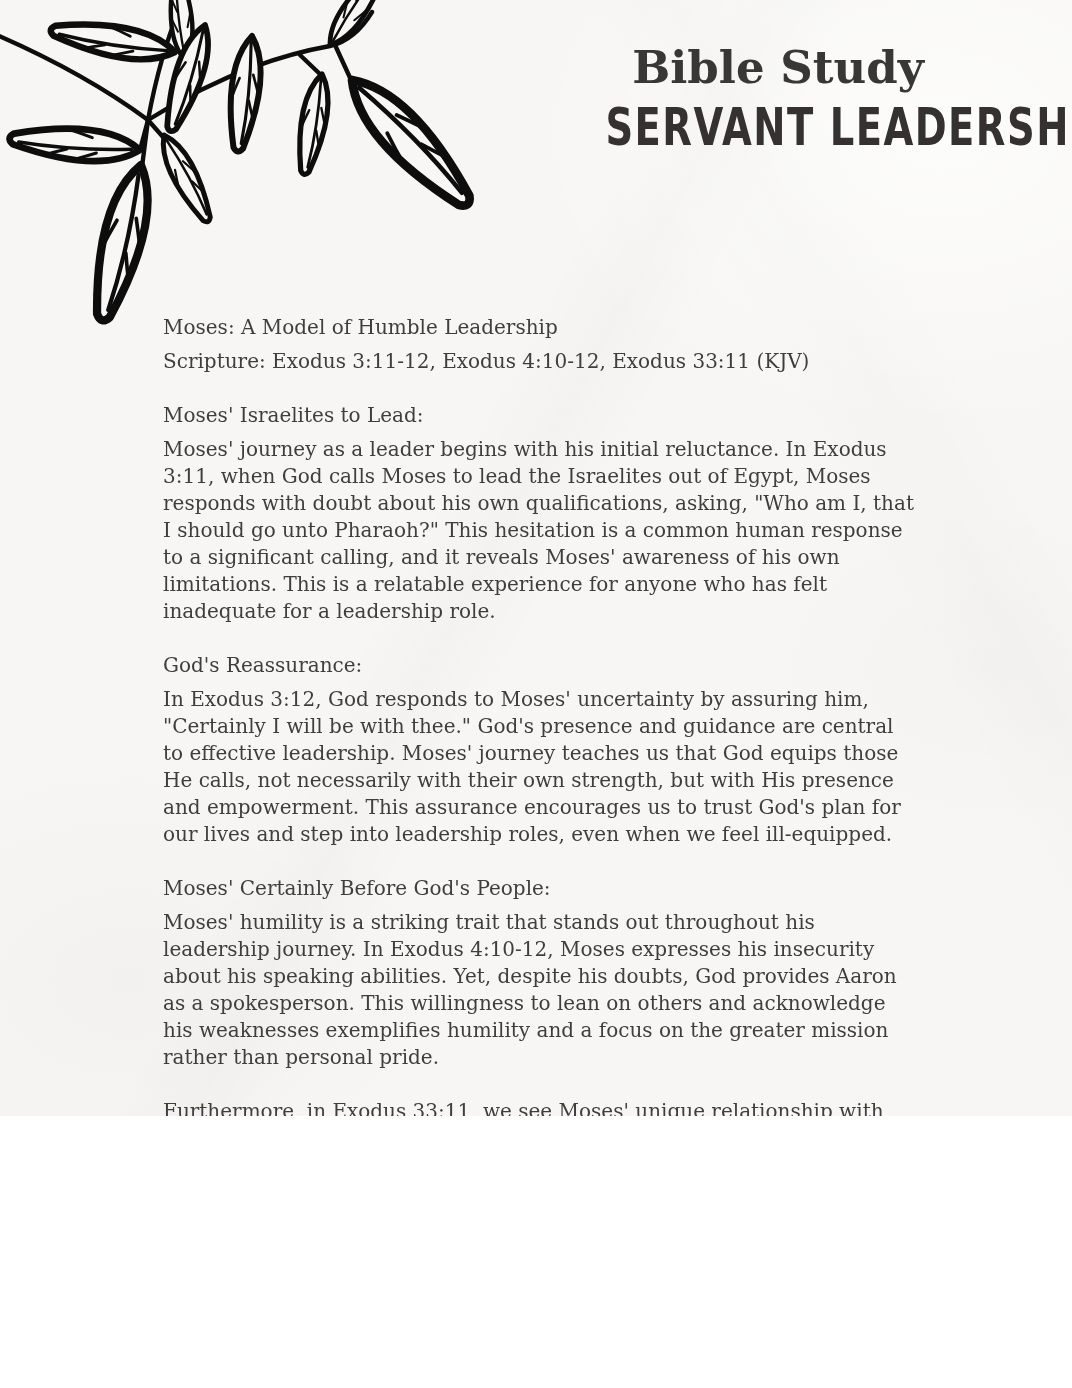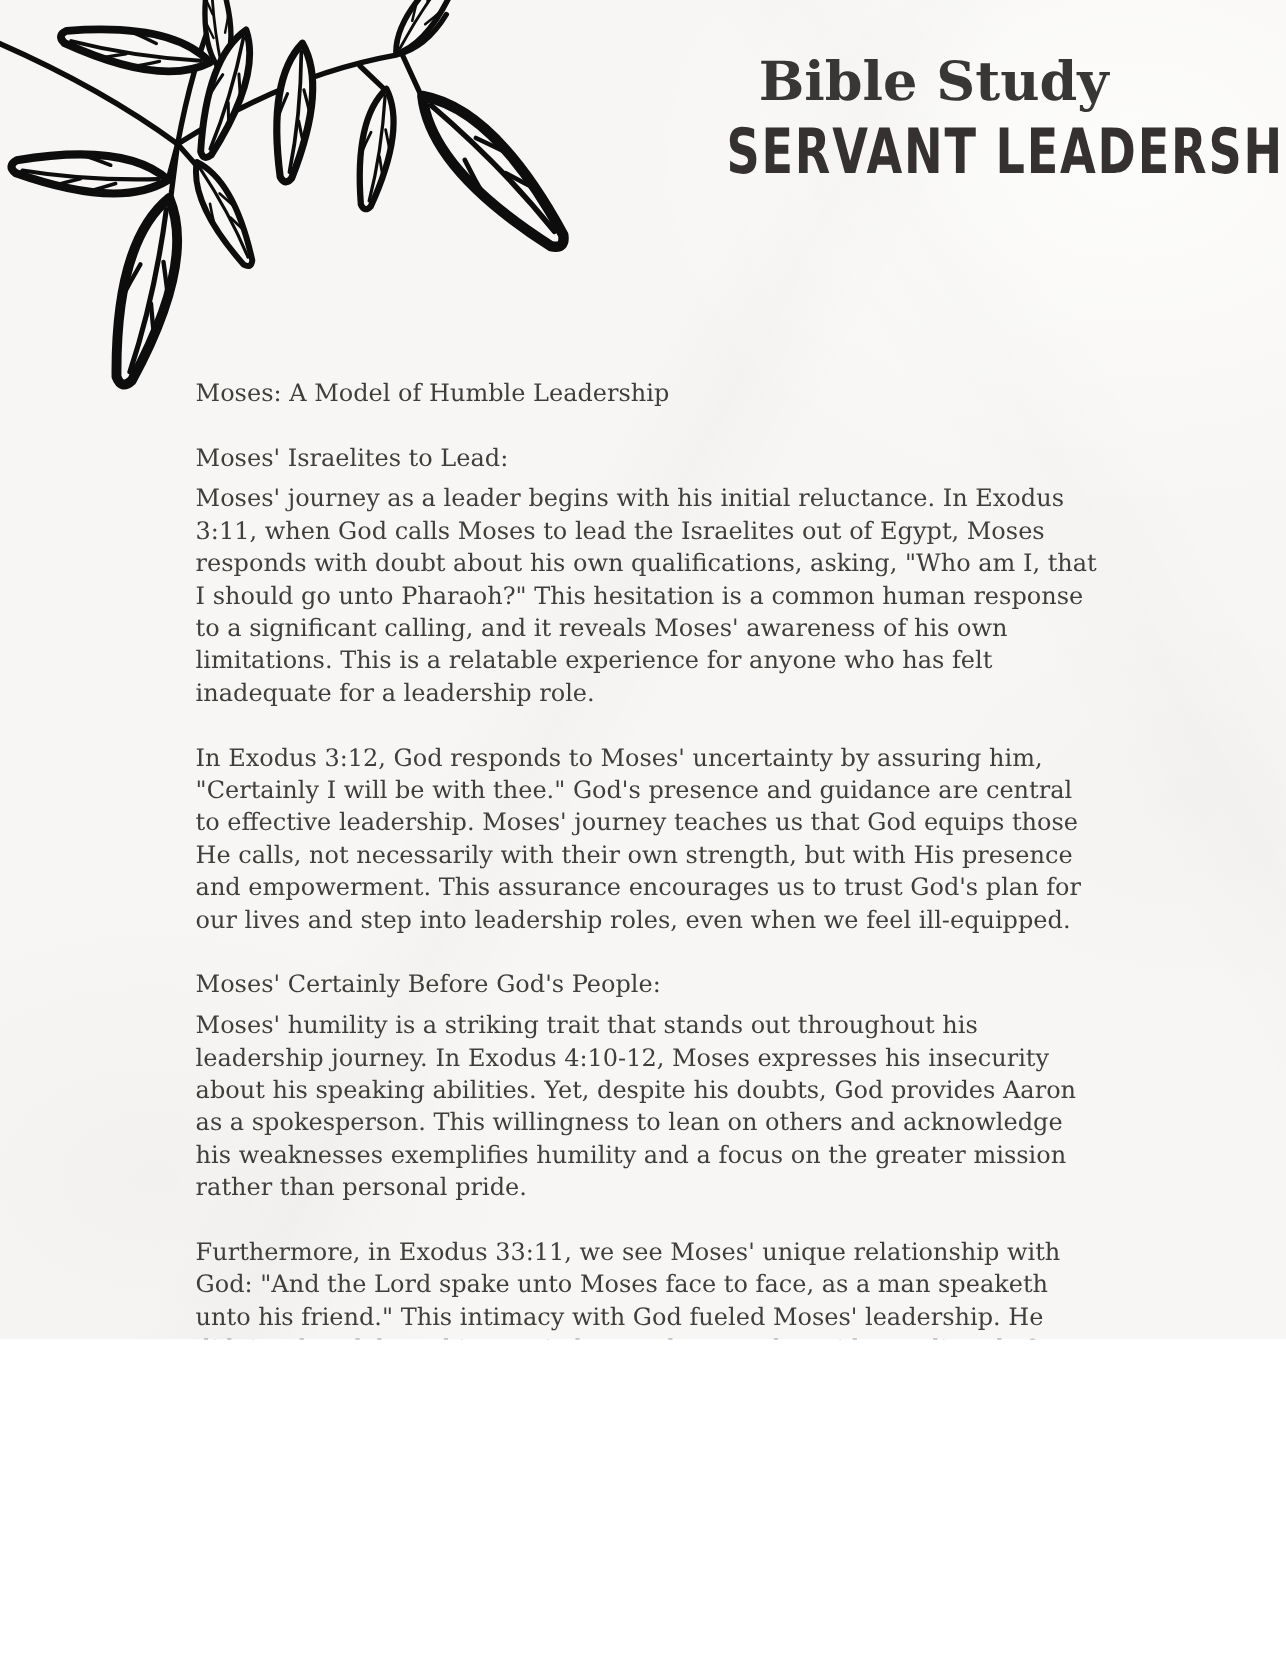--- a/index.html
+++ b/index.html
@@ -112,28 +112,30 @@
 
   <div class="header-block">
     <div class="title-small">Bible Study</div>
     <div class="title-large">SERVANT LEADERSHiP</div>
   </div>
 
   <div class="content">
 
     <div class="block">
       <p>Moses: A Model of Humble Leadership</p>
+      <p>Scripture: Exodus 3:11-12, Exodus 4:10-12, Exodus 33:11 (KJV)</p>
     </div>
 
     <div class="block">
       <p>Moses' Israelites to Lead:</p>
       <p>Moses' journey as a leader begins with his initial reluctance. In Exodus 3:11, when God calls Moses to lead the Israelites out of Egypt, Moses responds with doubt about his own qualifications, asking, "Who am I, that I should go unto Pharaoh?" This hesitation is a common human response to a significant calling, and it reveals Moses' awareness of his own limitations. This is a relatable experience for anyone who has felt inadequate for a leadership role.</p>
     </div>
 
     <div class="block">
+      <p>God's Reassurance:</p>
       <p>In Exodus 3:12, God responds to Moses' uncertainty by assuring him, "Certainly I will be with thee." God's presence and guidance are central to effective leadership. Moses' journey teaches us that God equips those He calls, not necessarily with their own strength, but with His presence and empowerment. This assurance encourages us to trust God's plan for our lives and step into leadership roles, even when we feel ill-equipped.</p>
     </div>
 
     <div class="block">
       <p>Moses' Certainly Before God's People:</p>
       <p>Moses' humility is a striking trait that stands out throughout his leadership journey. In Exodus 4:10-12, Moses expresses his insecurity about his speaking abilities. Yet, despite his doubts, God provides Aaron as a spokesperson. This willingness to lean on others and acknowledge his weaknesses exemplifies humility and a focus on the greater mission rather than personal pride.</p>
     </div>
 
     <div class="block">
       <p>Furthermore, in Exodus 33:11, we see Moses' unique relationship with God: "And the Lord spake unto Moses face to face, as a man speaketh unto his friend." This intimacy with God fueled Moses' leadership. He didn't rely solely on his own judgment but sought guidance directly from God. Moses' humility in seeking divine direction models the importance of humility in leadership, acknowledging our need for God's wisdom.</p>

